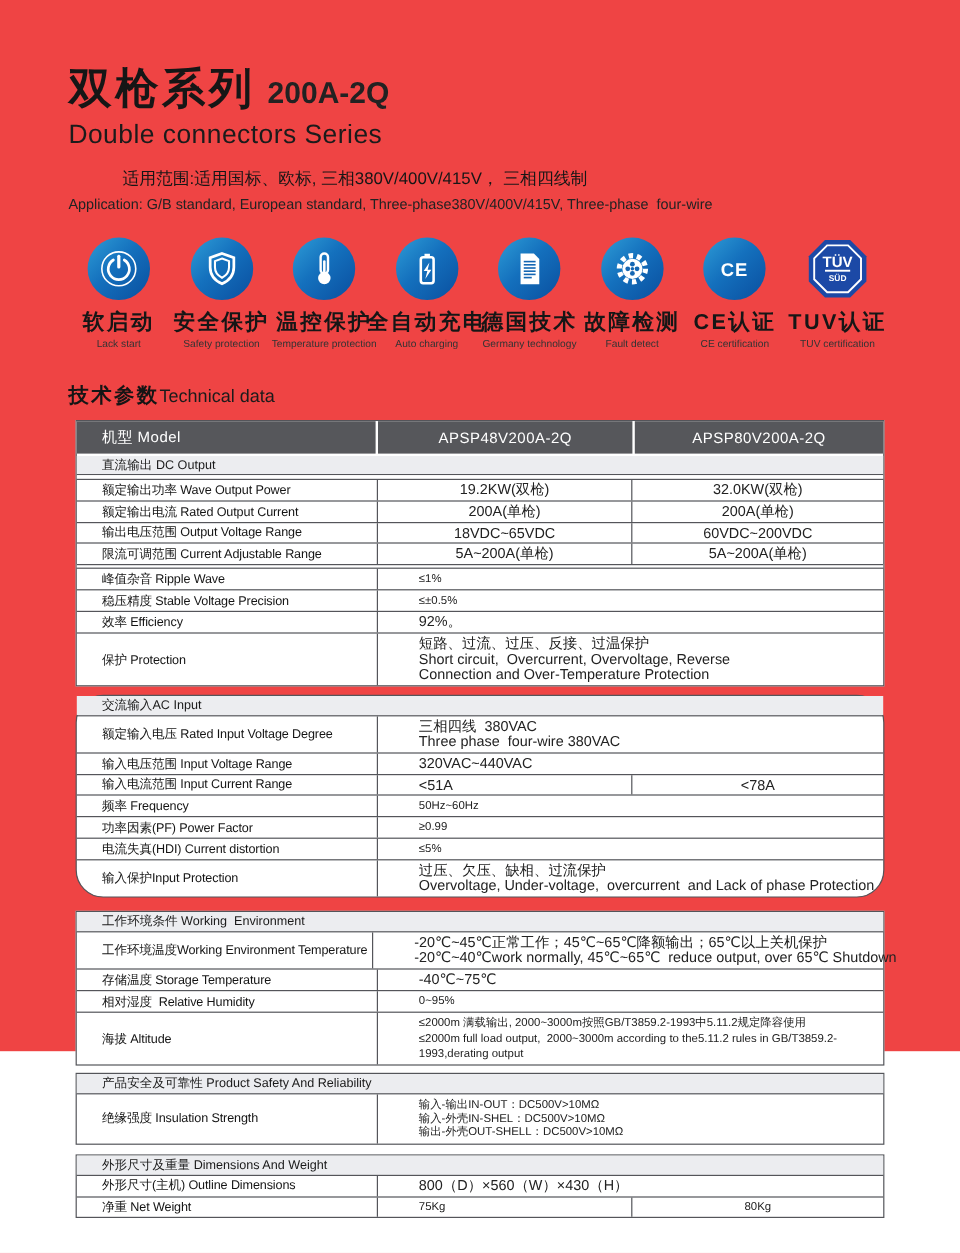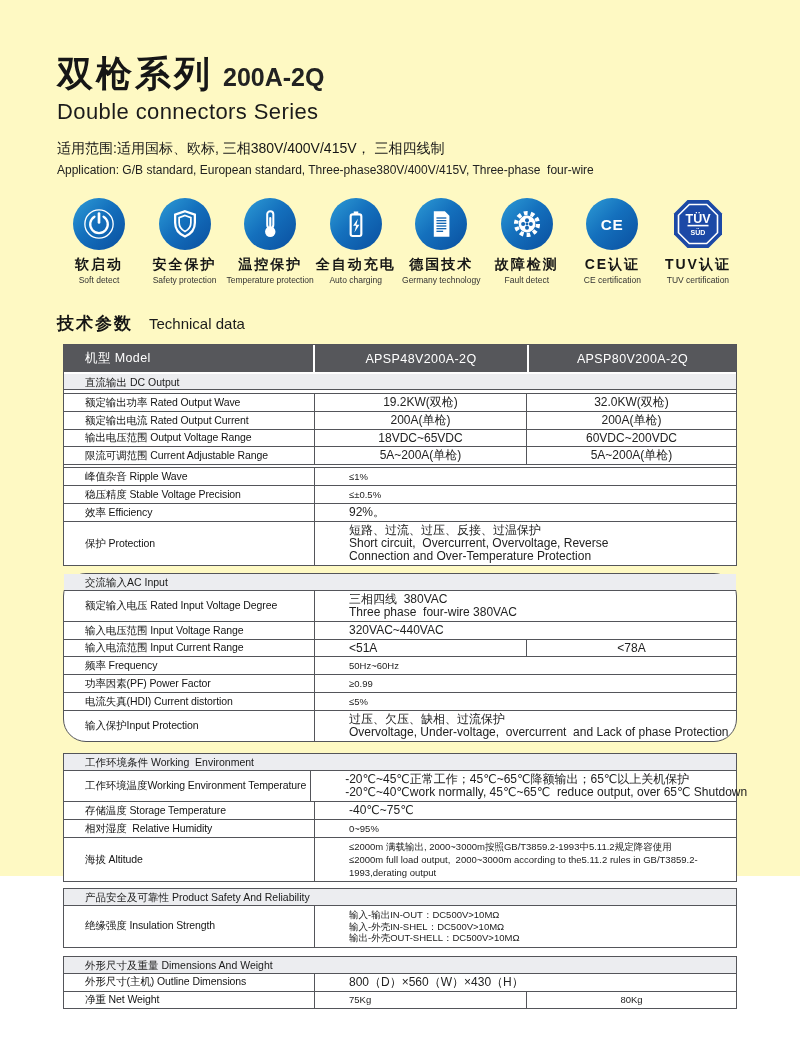--- a/index.html
+++ b/index.html
@@ -6,42 +6,42 @@
     --border:#54555a;
     --hdr:#56575b;
     --band:#ecedf0;
     --ink:#1c1c1c;
     --blue1:#2e9cd6;
     --blue2:#0a4f9f;
   }
   *{margin:0;padding:0;box-sizing:border-box;}
   html,body{background:#fff;}
   body{width:800px;height:1044px;overflow:hidden;font-family:"Liberation Sans","DejaVu Sans",sans-serif;color:var(--ink);}
-  .page{position:relative;width:800px;height:876px;padding:50px 60px 0 57px;background:#fef9c3;}
+  .page{position:relative;width:800px;height:876px;padding:50px 60px 0 57px;background:#ef4444;}
 
   
   .title-line{display:flex;align-items:baseline;gap:10px;}
   .t-zh{font-size:36px;font-weight:bold;letter-spacing:3px;color:#161616;}
   .t-model{font-size:25px;font-weight:600;color:#222;}
   .t-en{font-size:22px;font-weight:500;letter-spacing:.4px;color:#1b1b1b;margin-top:0;}
-  .app-zh{font-size:14px;font-weight:500;margin-top:15px;color:#161616;white-space:pre;}
+  .app-zh{font-size:14px;font-weight:500;margin-top:15px;color:#161616;white-space:pre;margin-left:45px;}
   .app-en{font-size:12px;margin-top:5px;color:#222;white-space:pre;}
 
   
   .features{display:flex;justify-content:space-between;margin-top:21px;width:683px;}
   .feature{width:84px;display:flex;flex-direction:column;align-items:center;}
   .f-icon{width:52px;height:52px;display:block;}
   .f-icon.circle{border-radius:50%;background:linear-gradient(135deg,var(--blue1) 0%,#1470bd 45%,var(--blue2) 100%);padding:10px;}
   .f-icon.circle svg{width:32px;height:32px;display:block;}
   .f-icon.plain svg{width:52px;height:52px;display:block;}
-  .f-zh{font-size:14px;font-weight:bold;letter-spacing:2px;margin-top:6px;color:#161616;white-space:nowrap;}
+  .f-zh{font-size:18px;font-weight:bold;letter-spacing:2px;margin-top:6px;color:#161616;white-space:nowrap;}
   .f-en{font-size:8.5px;color:#333;margin-top:1px;white-space:nowrap;}
 
   
-  .tech-heading{margin-top:27px;display:flex;align-items:baseline;gap:16px;}
+  .tech-heading{margin-top:27px;display:flex;align-items:baseline;gap:0;}
   .th-zh{font-size:17px;font-weight:bold;letter-spacing:2px;color:#151515;}
   .th-en{font-size:15px;color:#1b1b1b;}
 
   
   .tables{margin-top:9px;}
   .spec-table{border:1px solid var(--border);margin-left:6px;width:674px;background:#fff;}
   .spec-table:nth-child(2){margin-top:7px;border-radius:23px;}
   .spec-table:nth-child(3){margin-top:11px;}
   .spec-table:nth-child(4){margin-top:6px;}
   .spec-table:nth-child(5){margin-top:8px;}
@@ -88,21 +88,21 @@
   <div class="features">
       <div class="feature">
         <span class="f-icon circle">
           <svg viewBox="0 0 24 24">
             <circle cx="12" cy="12" r="10.6" fill="none" stroke="#fff" stroke-width="1"></circle>
             <path d="M12 4.2v6.6" stroke="#fff" stroke-width="2" stroke-linecap="round" fill="none"></path>
             <path d="M8.6 6.5a6.6 6.6 0 1 0 6.8 0" fill="none" stroke="#fff" stroke-width="1.7" stroke-linecap="round"></path>
           </svg>
         </span>
         <span class="f-zh">软启动</span>
-        <span class="f-en">Soft detect</span>
+        <span class="f-en">Lack start</span>
       </div>
       <div class="feature">
         <span class="f-icon circle">
           <svg viewBox="0 0 24 24">
             <path d="M12 2.4 19.4 5v6c0 4.7-3 8.4-7.4 10.4C7.6 19.4 4.6 15.7 4.6 11V5Z" fill="none" stroke="#fff" stroke-width="1.7"></path>
             <path d="M12 5.6 16.4 7.2v3.9c0 2.9-1.8 5.2-4.4 6.5-2.6-1.3-4.4-3.6-4.4-6.5V7.2Z" fill="none" stroke="#fff" stroke-width="1.3"></path>
           </svg>
         </span>
         <span class="f-zh">安全保护</span>
         <span class="f-en">Safety protection</span>
@@ -195,21 +195,21 @@
   <div class="tables">
       <div class="spec-table">
         <div class="model-header">
           <div class="mh-cell mh-label">机型 Model</div>
           <div class="mh-cell mh-col2">APSP48V200A-2Q</div>
           <div class="mh-cell mh-col3">APSP80V200A-2Q</div>
         </div>
         <div class="band band-b">直流输出 DC Output</div>
         <div class="spacer"></div>
         <div class="row">
-          <div class="label">额定输出功率 Rated Output Wave</div>
+          <div class="label">额定输出功率 Wave Output Power</div>
           <div class="val col2">19.2KW(双枪)</div>
           <div class="val col3">32.0KW(双枪)</div>
         </div>
         <div class="row">
           <div class="label">额定输出电流 Rated Output Current</div>
           <div class="val col2">200A(单枪)</div>
           <div class="val col3">200A(单枪)</div>
         </div>
         <div class="row">
           <div class="label">输出电压范围 Output Voltage Range</div>

